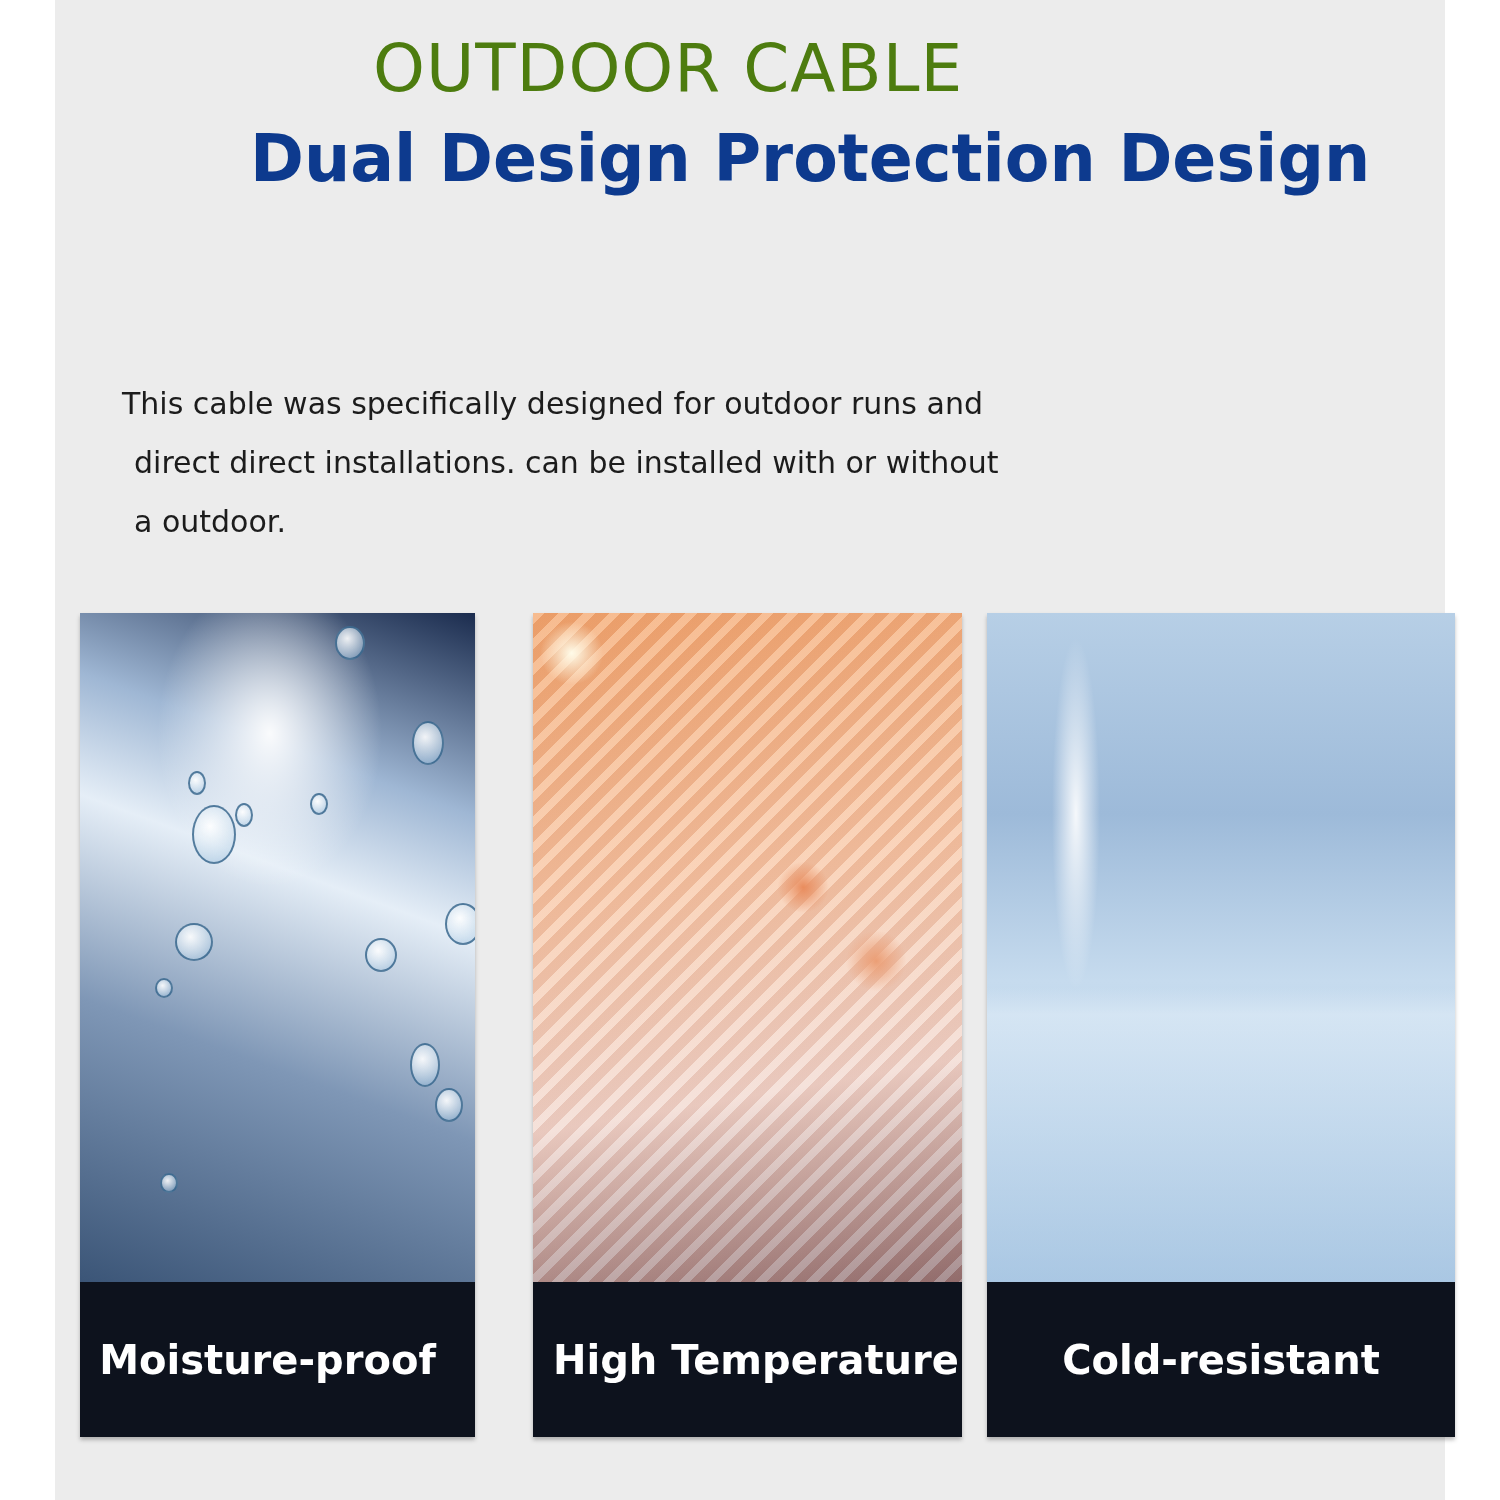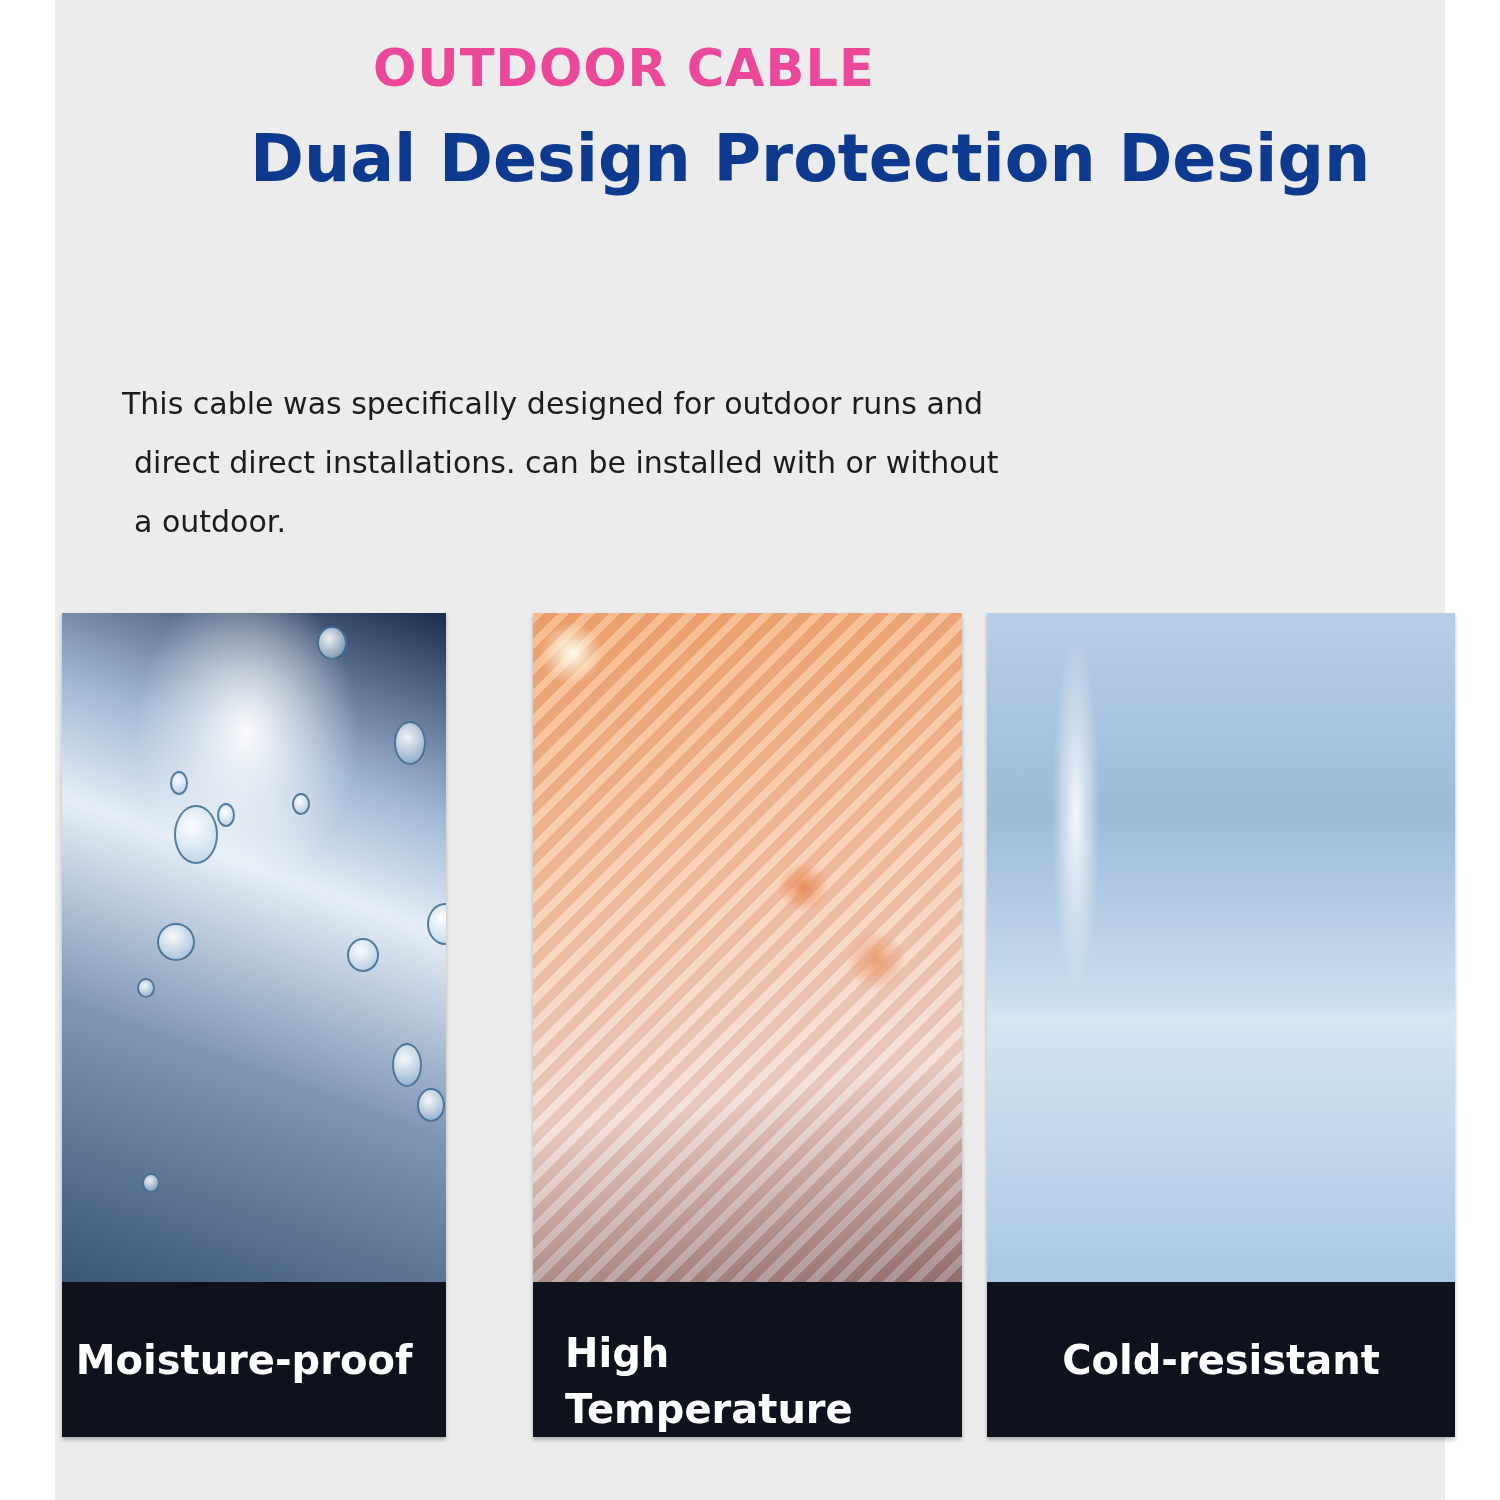--- a/index.html
+++ b/index.html
@@ -1,30 +1,30 @@
 <!DOCTYPE html>
 <html><head>
 <meta charset="utf-8">
 <style>
   html, body { margin:0; padding:0; }
   body { width:1500px; height:1500px; background:#ffffff; position:relative; overflow:hidden; font-family:"DejaVu Sans", sans-serif; }
   .panel { position:absolute; left:55px; top:0; width:1390px; height:1500px; background:#ececec; }
-  .title1 { position:absolute; left:373px; top:28px; font-size:51px; font-weight:bold; color:#ec4899; letter-spacing:1px; white-space:nowrap; line-height:82px; }
+  .title1 { position:absolute; left:373px; top:28px; font-size:66px; font-weight:normal; color:#4d7c0f; letter-spacing:1px; white-space:nowrap; line-height:82px; }
   .title2 { position:absolute; left:250px; top:118px; font-size:65px; font-weight:bold; color:#0d3a8e; white-space:nowrap; line-height:82px; }
   .desc { position:absolute; left:122px; top:374px; width:1300px; font-size:30px; color:#1c1c1c; line-height:59px; }
   .desc span { display:block; white-space:nowrap; }
   .desc .l2, .desc .l3 { padding-left:12px; }
   .card { position:absolute; top:613px; height:824px; background:#0d121d; box-shadow:0 3px 4px rgba(0,0,0,0.25); overflow:hidden; }
   .card .img { position:absolute; left:0; top:0; right:0; height:669px; }
   .card .label { position:absolute; left:0; right:0; top:669px; bottom:0; display:flex; align-items:center; color:#fff; font-size:40px; font-weight:bold; line-height:56px; }
-  .c1 { left:62px; width:384px; }
+  .c1 { left:80px; width:384px;padding-left:11px; }
   .c2 { left:533px; width:429px; }
   .c3 { left:987px; width:468px; }
   .c1 .label { justify-content:center; padding-right:20px; }
-  .c2 .label { padding-left:32px;align-items:flex-end; }
+  .c2 .label { padding-left:20px; }
   .c3 .label { justify-content:center; }
   .img-moist { background:
       radial-gradient(ellipse 160px 220px at 48% 18%, rgba(255,255,255,0.95), rgba(255,255,255,0) 70%),
       linear-gradient(200deg, #1b2c4e 0%, #9fb7d4 25%, #e5eef7 40%, #7f97b6 65%, #3b5577 100%); }
   .img-heat { background:
       radial-gradient(circle 45px at 9% 6%, #fffbe8, rgba(255,220,160,0) 70%),
       radial-gradient(circle 32px at 63% 41%, #e98c5d, rgba(233,140,93,0) 80%),
       radial-gradient(circle 38px at 80% 52%, #eb9e75, rgba(235,158,117,0) 80%),
       repeating-linear-gradient(135deg, rgba(255,255,255,0.25) 0 8px, rgba(180,110,90,0.15) 8px 18px),
       linear-gradient(170deg, #f4a56a 0%, #f8c6a4 40%, #f2d8cf 70%, #8b6b6e 100%); }

